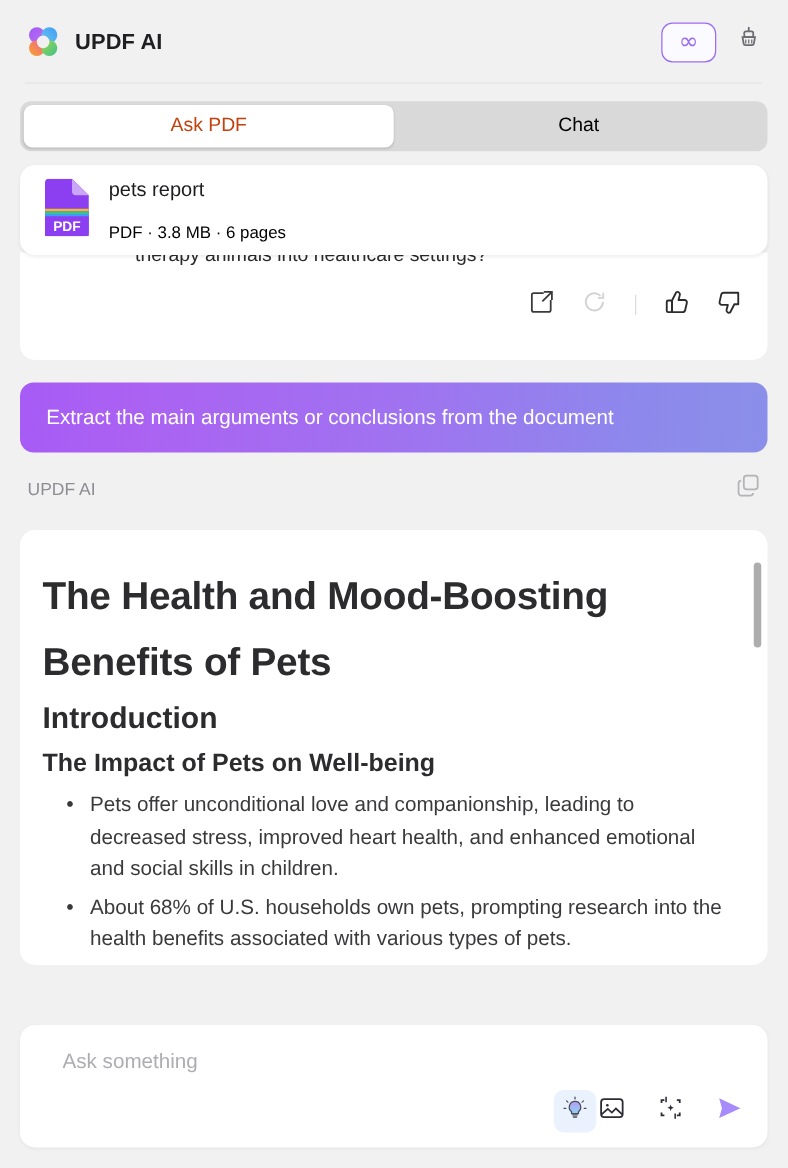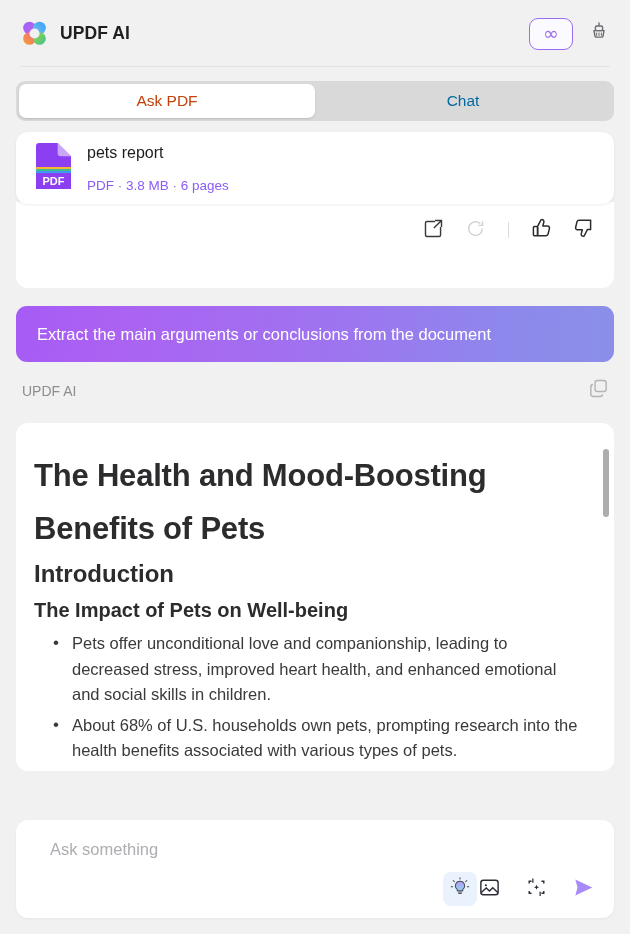--- a/index.html
+++ b/index.html
@@ -47,21 +47,21 @@
 
   
   .tabs-wrap { padding: 14px 16px 0 16px; }
   .tabs {
     display: flex; background: #d9d9d9; border-radius: 9px; padding: 3px;
     height: 40px;
   }
   .tab {
     flex: 1 1 50%;
     display: flex; align-items: center; justify-content: center;
-    font-size: 15.5px; color: #0369a1; border-radius: 7px;
+    font-size: 15.5px; color: #000000; border-radius: 7px;
   }
   .tab.active {
     background: #ffffff; color: #c2410c;
     box-shadow: 0 1px 2px rgba(0,0,0,.14);
   }
 
   
   .body {
     position: relative;
     flex: 1 1 auto;
@@ -74,21 +74,21 @@
     position: relative; z-index: 3;
     margin-top: 11px;
     background: #fff; border-radius: 12px;
     height: 72px; display: flex; align-items: center; gap: 14px;
     padding: 0 18px;
     box-shadow: 0 1px 3px rgba(0,0,0,.07);
   }
   .pdf-icon { width: 39px; height: 46px; flex: 0 0 39px; }
   .file-meta { display: flex; flex-direction: column; gap: 16px; }
   .file-title { font-size: 16px; color: #1d1d20; }
-  .file-sub { font-size: 13.5px; color: #8b5cf6; }
+  .file-sub { font-size: 13.5px; color: #000000; }
 
   
   .prev-card {
     position: relative;
     background: #fff; border-radius: 0 0 12px 12px;
     margin-top: -2px;
     padding: 0 18px 14px 18px;
     height: 86px;
     overflow: hidden;
   }
@@ -259,20 +259,21 @@
           <text x="19.5" y="41.5" font-family="Liberation Sans, sans-serif" font-size="11" font-weight="bold" fill="#ffffff" text-anchor="middle">PDF</text>
         </svg>
       </span>
       <div class="file-meta">
         <div class="file-title">pets report</div>
         <div class="file-sub">PDF · 3.8 MB · 6 pages</div>
       </div>
     </div>
 
     <div class="prev-card">
+      <div class="prev-text">therapy animals into healthcare settings?</div>
       <div class="msg-actions">
         <div class="act">
           <span>
             <svg width="21" height="21" viewBox="0 0 22 22" fill="none" stroke="#3a3a3d" stroke-width="1.5">
               <path d="M12.5 3.6H4.2A1.6 1.6 0 0 0 2.6 5.2v12.6A1.6 1.6 0 0 0 4.2 19.4h12.6a1.6 1.6 0 0 0 1.6-1.6V9.5"></path>
               <path d="M12.6 2.6h6.8v6.8M19.4 2.6 11.4 10.6"></path>
             </svg>
           </span>
         </div>
         <div class="act">

